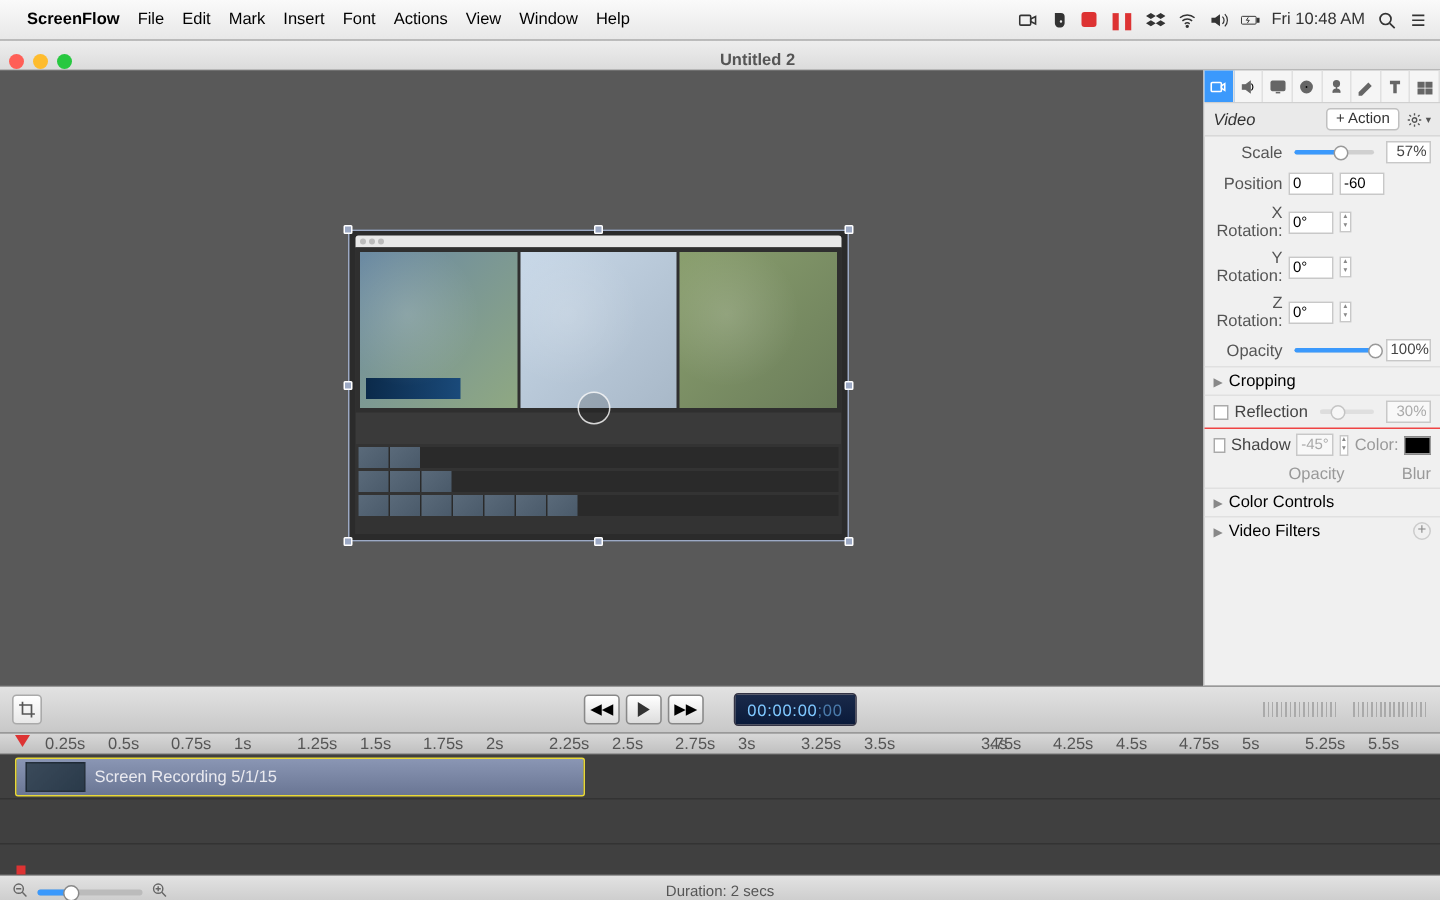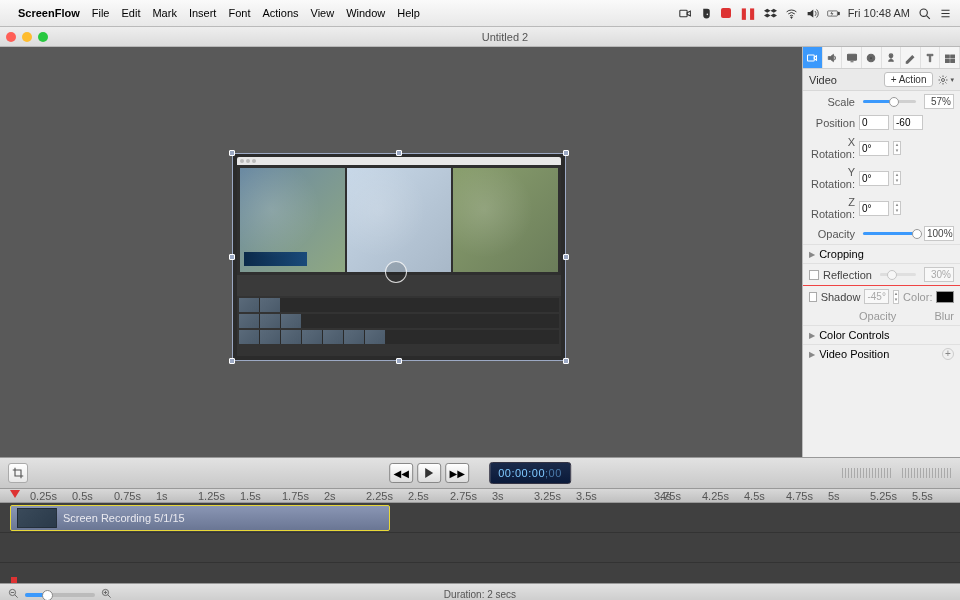--- a/index.html
+++ b/index.html
@@ -6,21 +6,21 @@
   html,body{width:960px;height:600px;overflow:hidden;background:#595959;}
   .menubar{height:18px;background:linear-gradient(#fafafa,#e8e8e8);display:flex;align-items:center;padding:13px 8px;border-bottom:1px solid #bababa;}
   .menubar .apple{font-size:13px;margin-right:10px;}
   .menubar .app-name{font-weight:600;margin-right:12px;}
   .menubar .menu-item{margin-right:12px;color:#000;}
   .menubar .right{margin-left:auto;display:flex;gap:8px;align-items:center;font-size:11px;color:#333;}
   .menubar .right span{display:inline-flex;align-items:center;}
   .menubar .right svg{width:13px;height:13px}
   .menubar .rec{display:inline-block;width:10px;height:10px;background:#d33;border-radius:2px}
   .menubar .pause{color:#d33;font-weight:bold;letter-spacing:-1px;}
-  .titlebar{height:20px;background:linear-gradient(#eeeeee,#dcdcdc);display:flex;align-items:center;border-bottom:1px solid #b8b8b8;padding:0 6px;}
+  .titlebar{height:20px;background:linear-gradient(#eeeeee,#dcdcdc);display:flex;align-items:flex-end;border-bottom:1px solid #b8b8b8;padding:0 6px;font-weight:bold;}
   .traffic{display:flex;gap:6px;margin-right:8px;}
   .traffic span{width:10px;height:10px;border-radius:50%;display:inline-block;}
   .t-red{background:#ff5f57}
   .t-yel{background:#febc2e}
   .t-grn{background:#28c840}
   .titlebar .title{flex:1;text-align:center;color:#555;}
   .main{display:flex;height:410px;}
   .canvas-area{flex:1;background:#595959;position:relative;}
   .canvas-clip{position:absolute;left:232px;top:106px;width:334px;height:208px;background:#2b2b2b;border:1px solid #9ca9c4;}
   .sel-handle{position:absolute;width:6px;height:6px;background:#9ca9c4;border:1px solid #fff;border-radius:1px;}
@@ -38,21 +38,21 @@
   .nested-bottom{position:absolute;left:0;right:0;bottom:0;height:60px;background:#333;}
   .nested-track{height:14px;background:#2a2a2a;margin:2px;display:flex;gap:1px}
   .nested-track span{flex:0 0 20px;height:100%;background:linear-gradient(135deg,#5a6a7a,#4a5a6a)}
   .inspector{width:158px;background:#f0f0f0;border-left:1px solid #bcbcbc;display:flex;flex-direction:column;}
   .tabrow{height:22px;background:#f5f5f5;display:flex;border-bottom:1px solid #d0d0d0;}
   .tabrow .tab{flex:1;display:flex;align-items:center;justify-content:center;border-right:1px solid #e0e0e0;}
   .tabrow .tab svg{width:12px;height:12px;fill:#666;stroke:#666}
   .tabrow .tab.active{background:#3b99fc;}
   .tabrow .tab.active svg{fill:#fff;stroke:#fff}
   .panel-head{height:22px;display:flex;align-items:center;padding:0 6px;border-bottom:1px solid #d8d8d8;background:#eaeaea;}
-  .panel-head .title{font-weight:500;color:#333;flex:1;}
+  .panel-head .title{font-weight:500;color:#333;flex:1;font-style:italic;}
   .panel-head .add-btn{font-size:10px;color:#333;background:#fff;border:1px solid #c0c0c0;border-radius:3px;padding:1px 6px;}
   .panel-head .gear{margin-left:4px;color:#555;display:flex;align-items:center}
   .panel-head .gear svg{width:12px;height:12px}
   .prop-row{display:flex;align-items:center;padding:3px 6px;gap:4px;font-size:10px;color:#444;}
   .prop-row .lbl{flex:0 0 46px;text-align:right;color:#555;}
   .prop-row input[type=text]{width:30px;font-size:10px;border:1px solid #c8c8c8;padding:1px 2px;background:#fff;}
   .prop-row .stepper{width:8px;height:14px;border:1px solid #c8c8c8;background:#fff;display:flex;flex-direction:column;}
   .prop-row .stepper span{flex:1;font-size:5px;line-height:5px;text-align:center;color:#888}
   .slider{flex:1;height:3px;background:#d0d0d0;border-radius:2px;position:relative;margin:0 4px}
   .slider::before{content:'';position:absolute;left:0;top:0;bottom:0;background:#3b99fc;border-radius:2px;}
@@ -347,21 +347,21 @@
       <span class="lbl"></span>
       <span>Opacity</span>
       <span style="margin-left:auto">Blur</span>
     </div>
     <div class="section">
       <span class="tri">▶</span>
       <span>Color Controls</span>
     </div>
     <div class="section">
       <span class="tri">▶</span>
-      <span>Video Position</span>
+      <span>Video Filters</span>
       <span class="plus">+</span>
     </div>
   </div>
 </div>
 
 <div class="transport">
   <div class="tool-btn">
       <svg viewBox="0 0 16 16" fill="none" stroke="currentColor" stroke-width="1.5">
         <path d="M4 1v11h11M1 4h11v11"></path>
       </svg>

